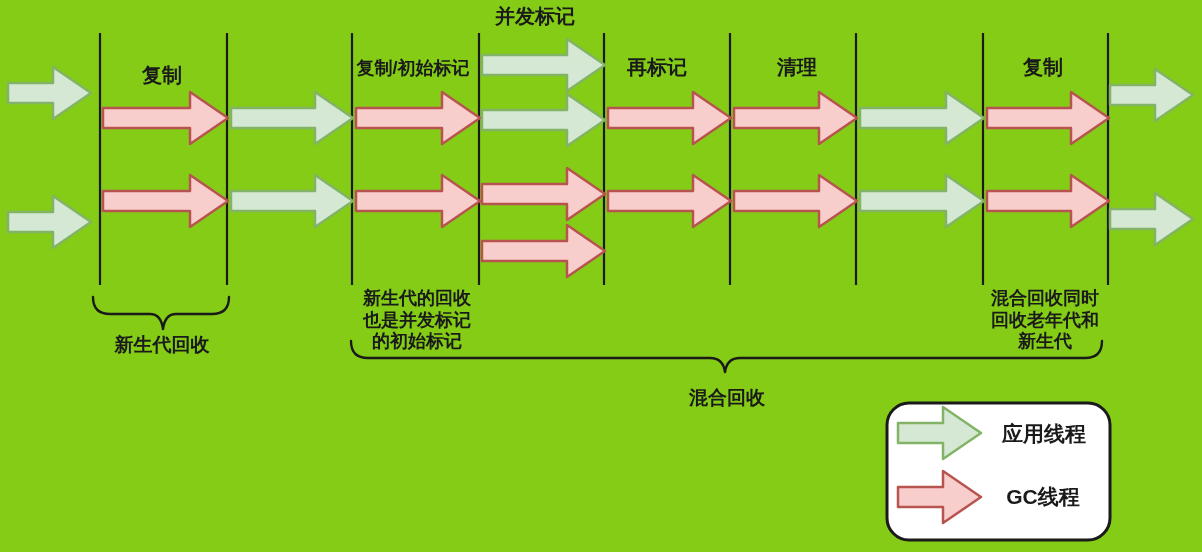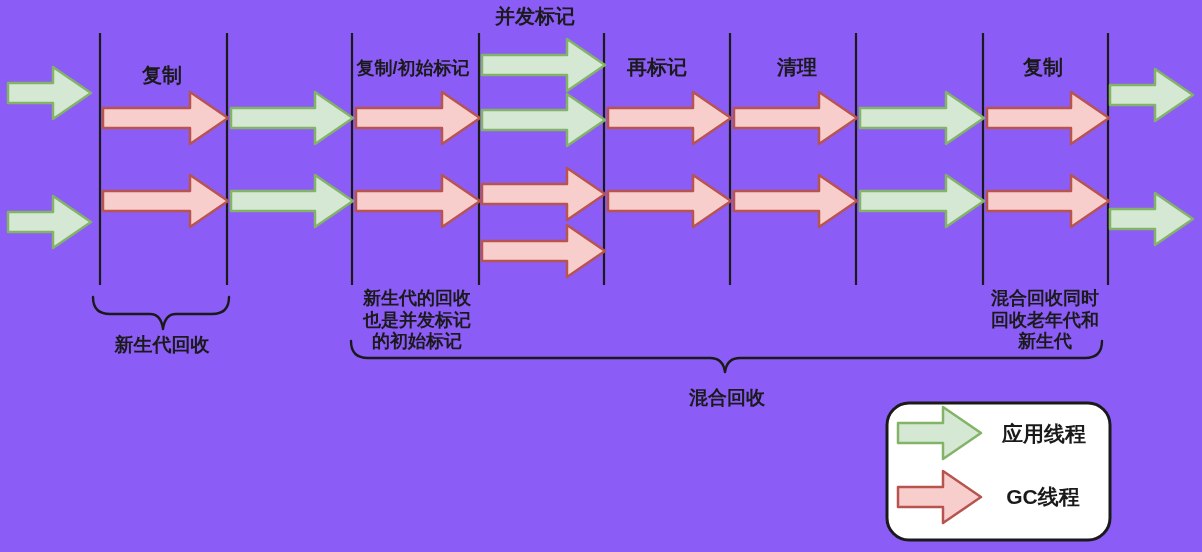--- a/index.html
+++ b/index.html
@@ -1,20 +1,20 @@
 <!DOCTYPE html>
 <html><head>
 <meta charset="utf-8">
 <style>
   html, body { margin: 0; padding: 0; background: #ffffff; }
   .canvas {
     position: relative;
     width: 1202px;
     height: 552px;
-    background: #8b5cf6;
+    background: #84cc16;
     font-family: "Liberation Sans", "DejaVu Sans", sans-serif;
   }
   svg { display: block; }
   text {
     fill: #1a1a1a;
     font-family: "Liberation Sans", "DejaVu Sans", sans-serif;
     font-weight: 600;
   }
   .phase-label  { font-size: 20px; }
   .title-label  { font-size: 20px; }

